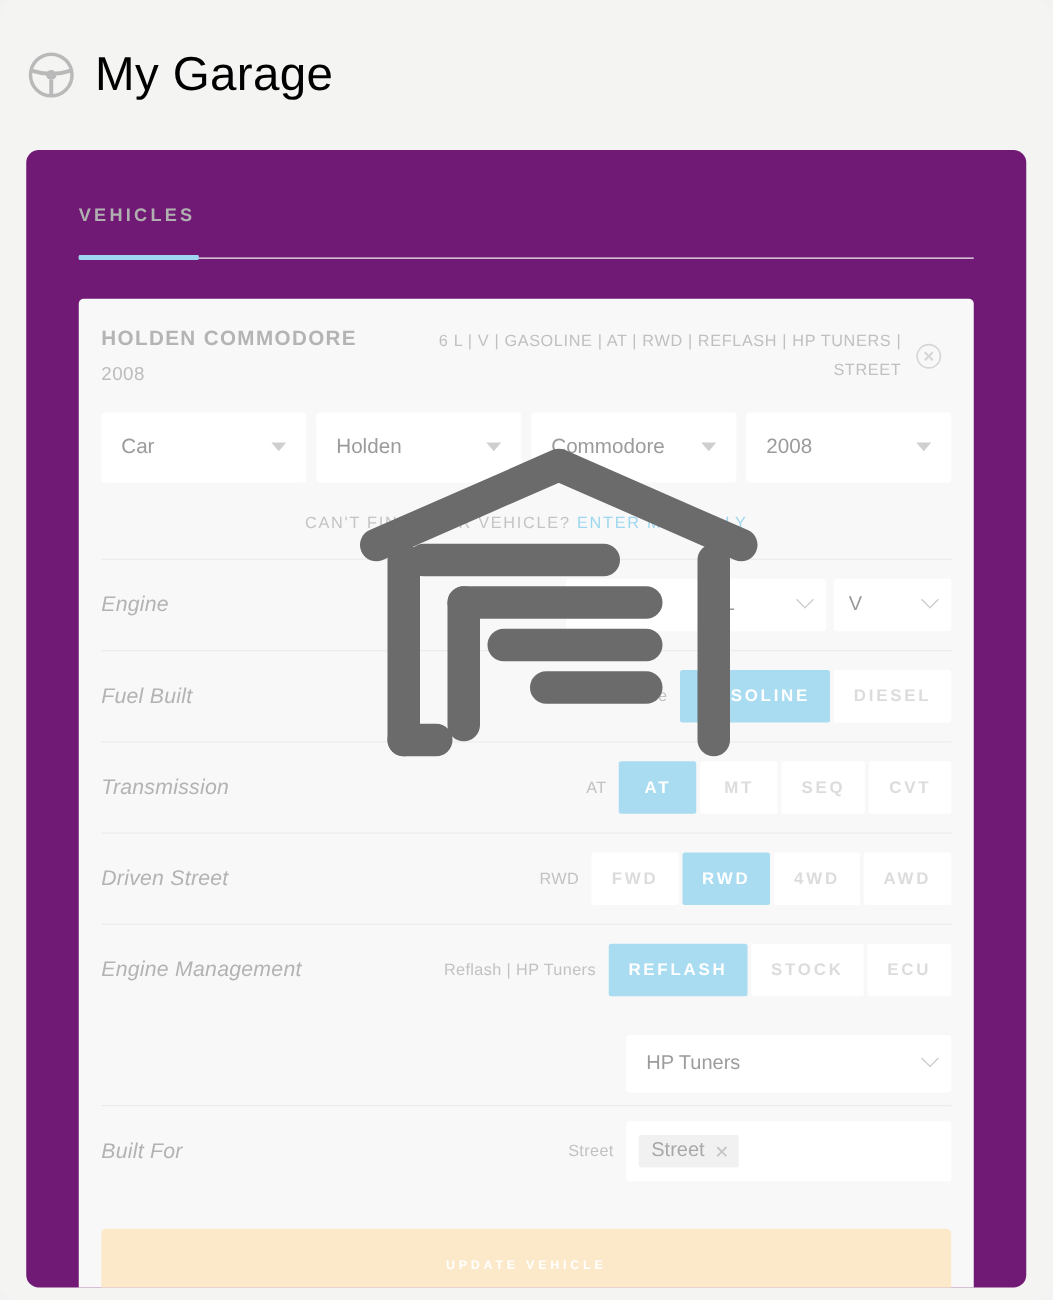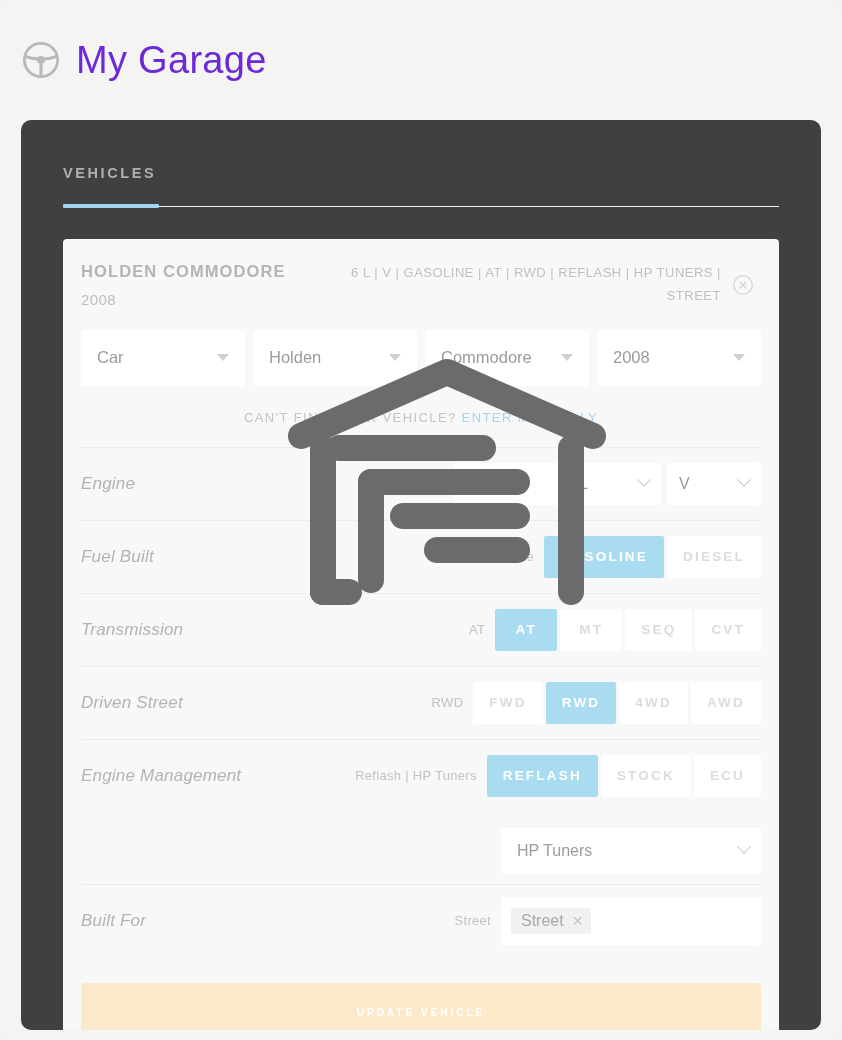--- a/index.html
+++ b/index.html
@@ -36,33 +36,33 @@
   }
   .wheel-icon {
     width: 42px; height: 42px;
     flex: 0 0 42px;
     margin-right: 14px;
     color: #b9b9b9;
   }
   .app-title {
     font-size: 38px;
     font-weight: 400;
-    color: #6d28d9;
+    color: #000000;
     letter-spacing: 0.3px;
     white-space: nowrap;
   }
 
   
   .panel {
     position: absolute;
     left: 21px;
     top: 120px;
     width: 800px;
     height: 910px;
-    background: #404040;
+    background: #701a75;
     border-radius: 10px;
     box-sizing: border-box;
     padding: 0 42px;
     overflow: hidden;
   }
 
   
   .tabbar {
     margin-top: 44px;
     position: relative;

